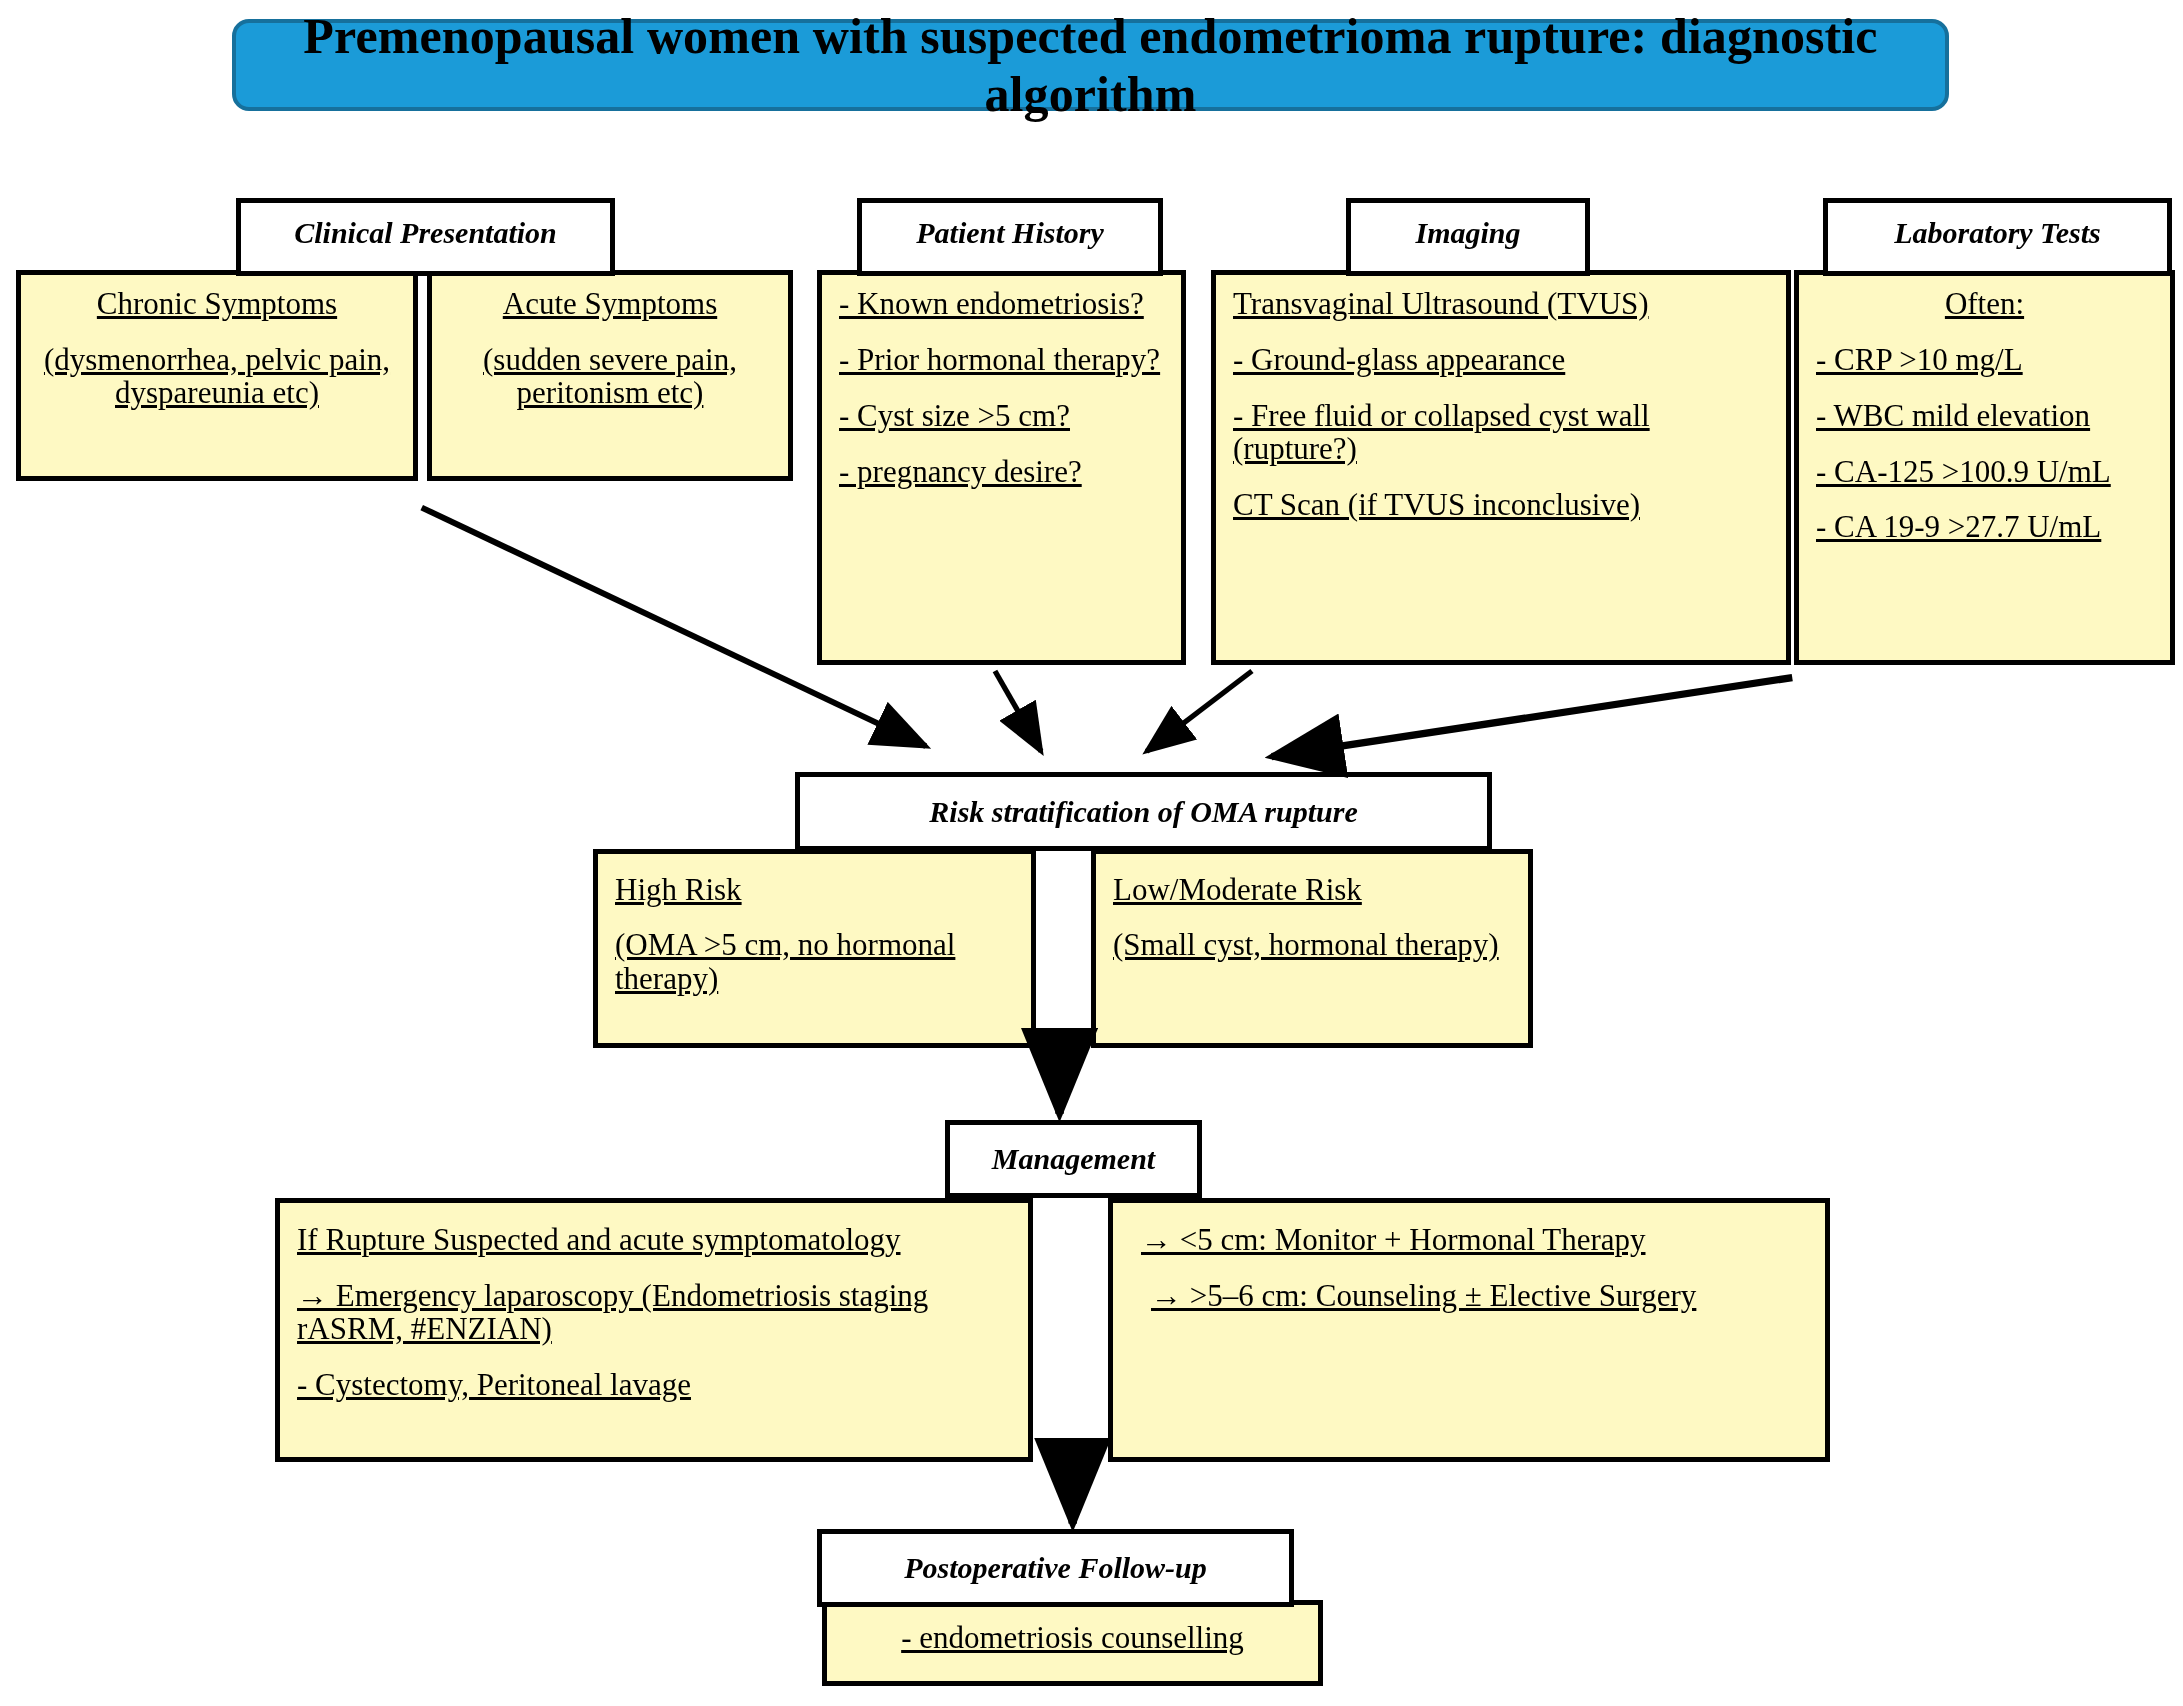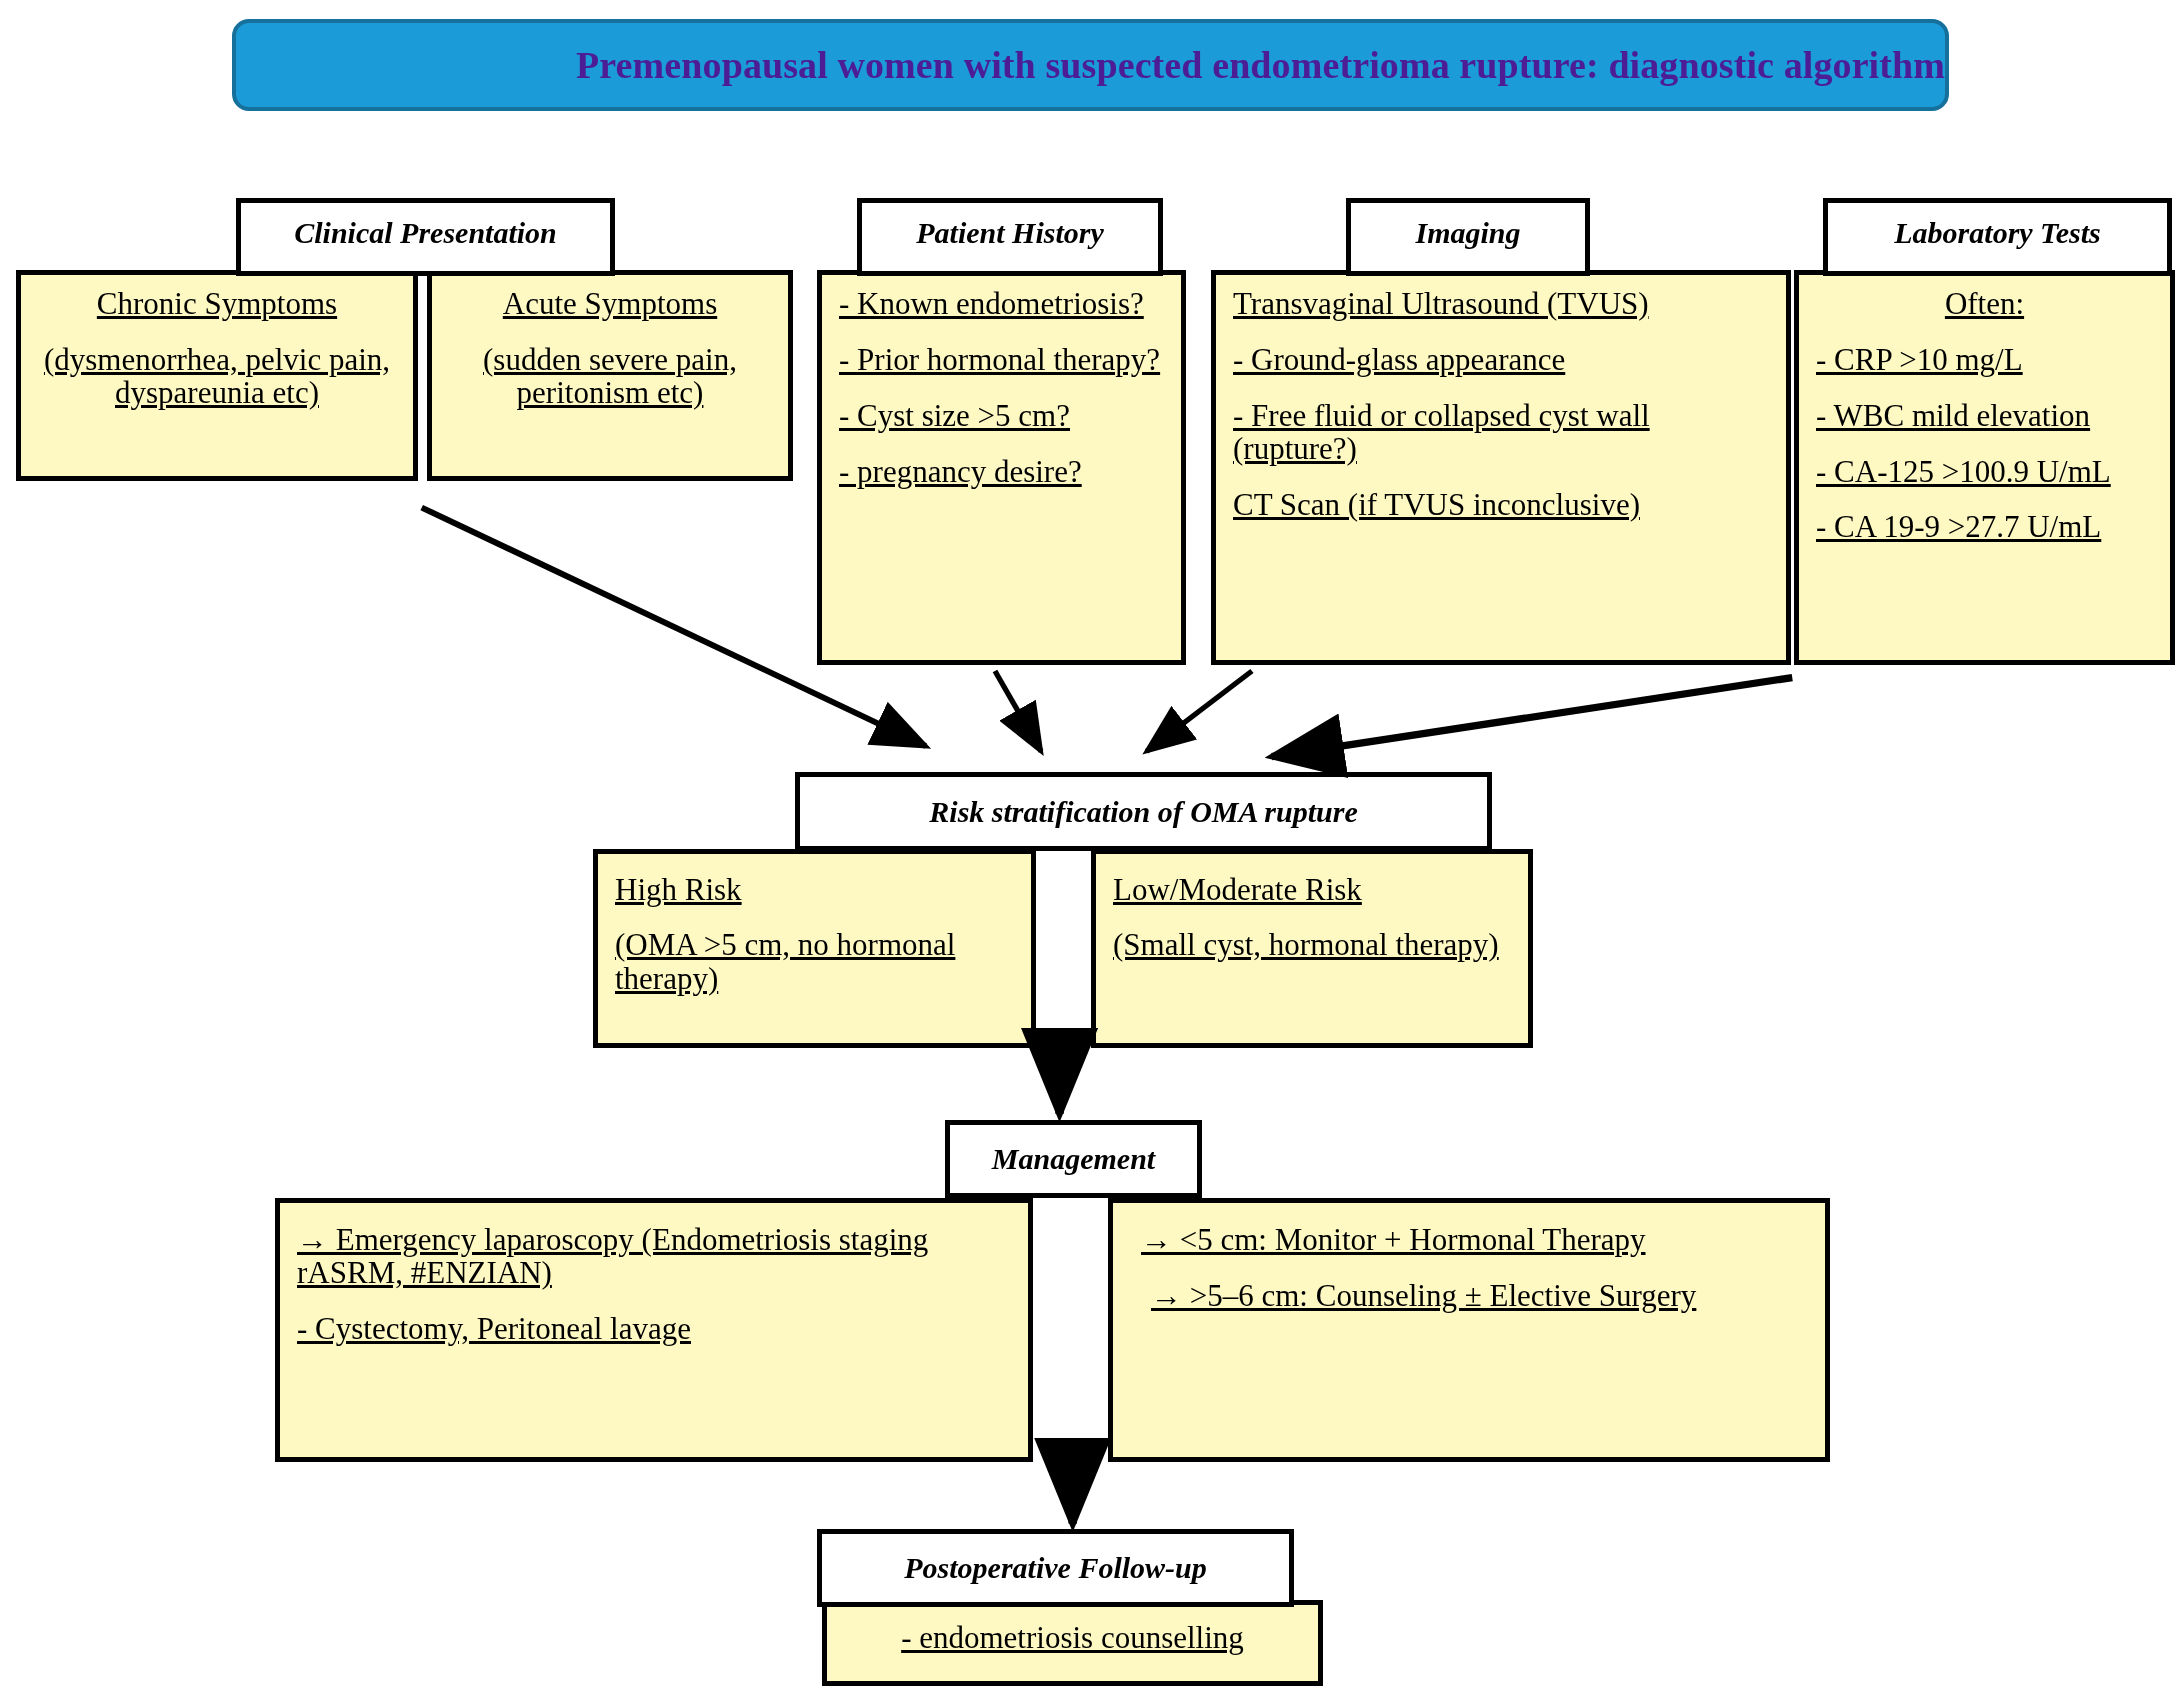--- a/index.html
+++ b/index.html
@@ -9,24 +9,24 @@
   }
   #canvas{position:absolute;left:0;top:0;width:2183px;height:1707px;}
 
   
   .abs{position:absolute;box-sizing:border-box;}
 
   .title-bar{
     background:#1b9bd8;
     border:4.6px solid #16709c;
     border-radius:17px;
-    display:flex;align-items:center;justify-content:flex-end;
-    color:#4c1d95;
+    display:flex;align-items:center;justify-content:flex-start;
+    color:#000000;
     font-weight:bold;
-    font-size:38px;
+    font-size:50px;
     letter-spacing:0.1px;
     text-align:center;
   }
 
   .hdr-box{
     background:#ffffff;
     border:5.3px solid #000000;
     display:flex;align-items:flex-start;justify-content:center;
     z-index:5;
   }
@@ -127,20 +127,21 @@
   <div class="abs body-box" style="left:1091px;top:849px;width:442px;height:199px;padding-top:18.5px;">
     <p>Low/Moderate Risk</p>
     <p>(Small cyst, hormonal therapy)</p>
   </div>
 
   <div class="abs hdr-box hdr-title-only" style="left:945px;top:1120px;width:257px;height:78px;">
     <span>Management</span>
   </div>
 
   <div class="abs body-box" style="left:275px;top:1198px;width:758px;height:264px;padding-top:20px;">
+    <p>If Rupture Suspected and acute symptomatology</p>
     <p> → Emergency laparoscopy (Endometriosis staging rASRM, #ENZIAN)</p>
     <p> - Cystectomy, Peritoneal lavage</p>
   </div>
 
   <div class="abs body-box" style="left:1108px;top:1198px;width:722px;height:264px;padding-top:20px;">
     <p style="margin-left:11px">→ &lt;5 cm: Monitor + Hormonal Therapy</p>
     <p style="margin-left:21px">→ &gt;5–6 cm: Counseling ± Elective Surgery</p>
   </div>
 
   <div class="abs hdr-box hdr-title-only" style="left:817px;top:1529px;width:477px;height:78px;">

